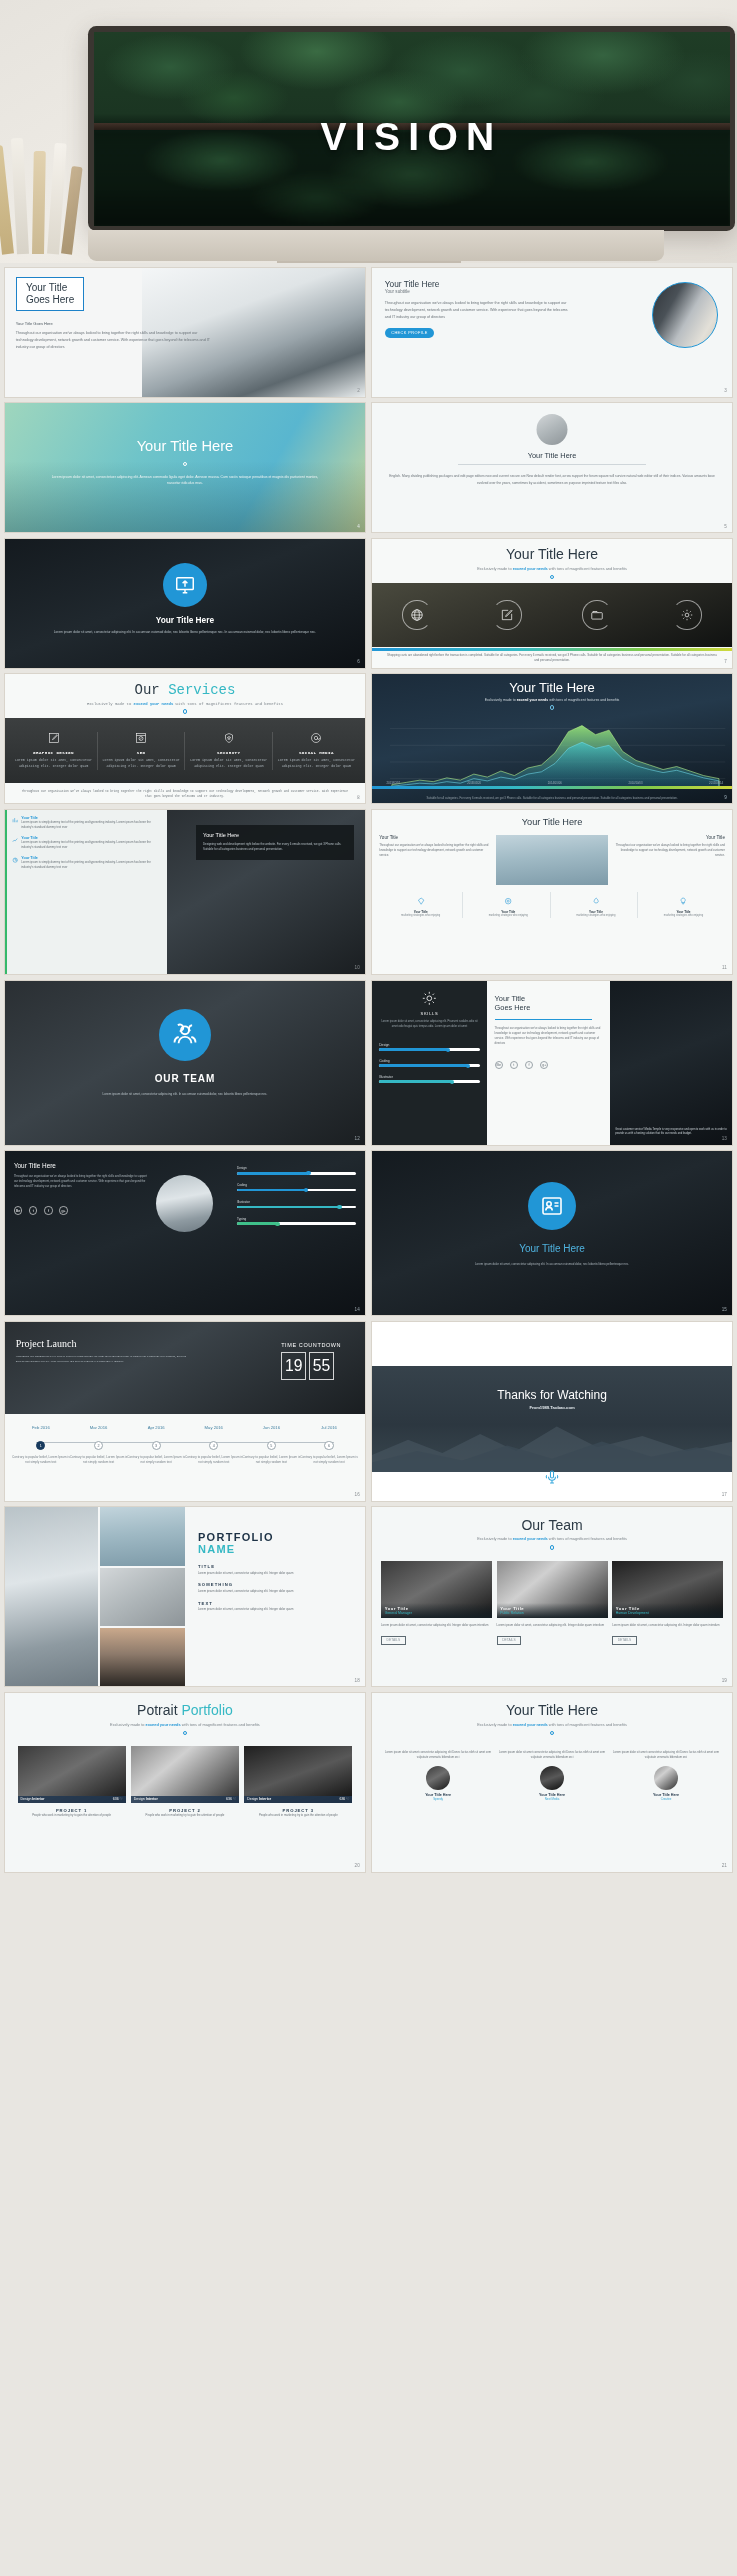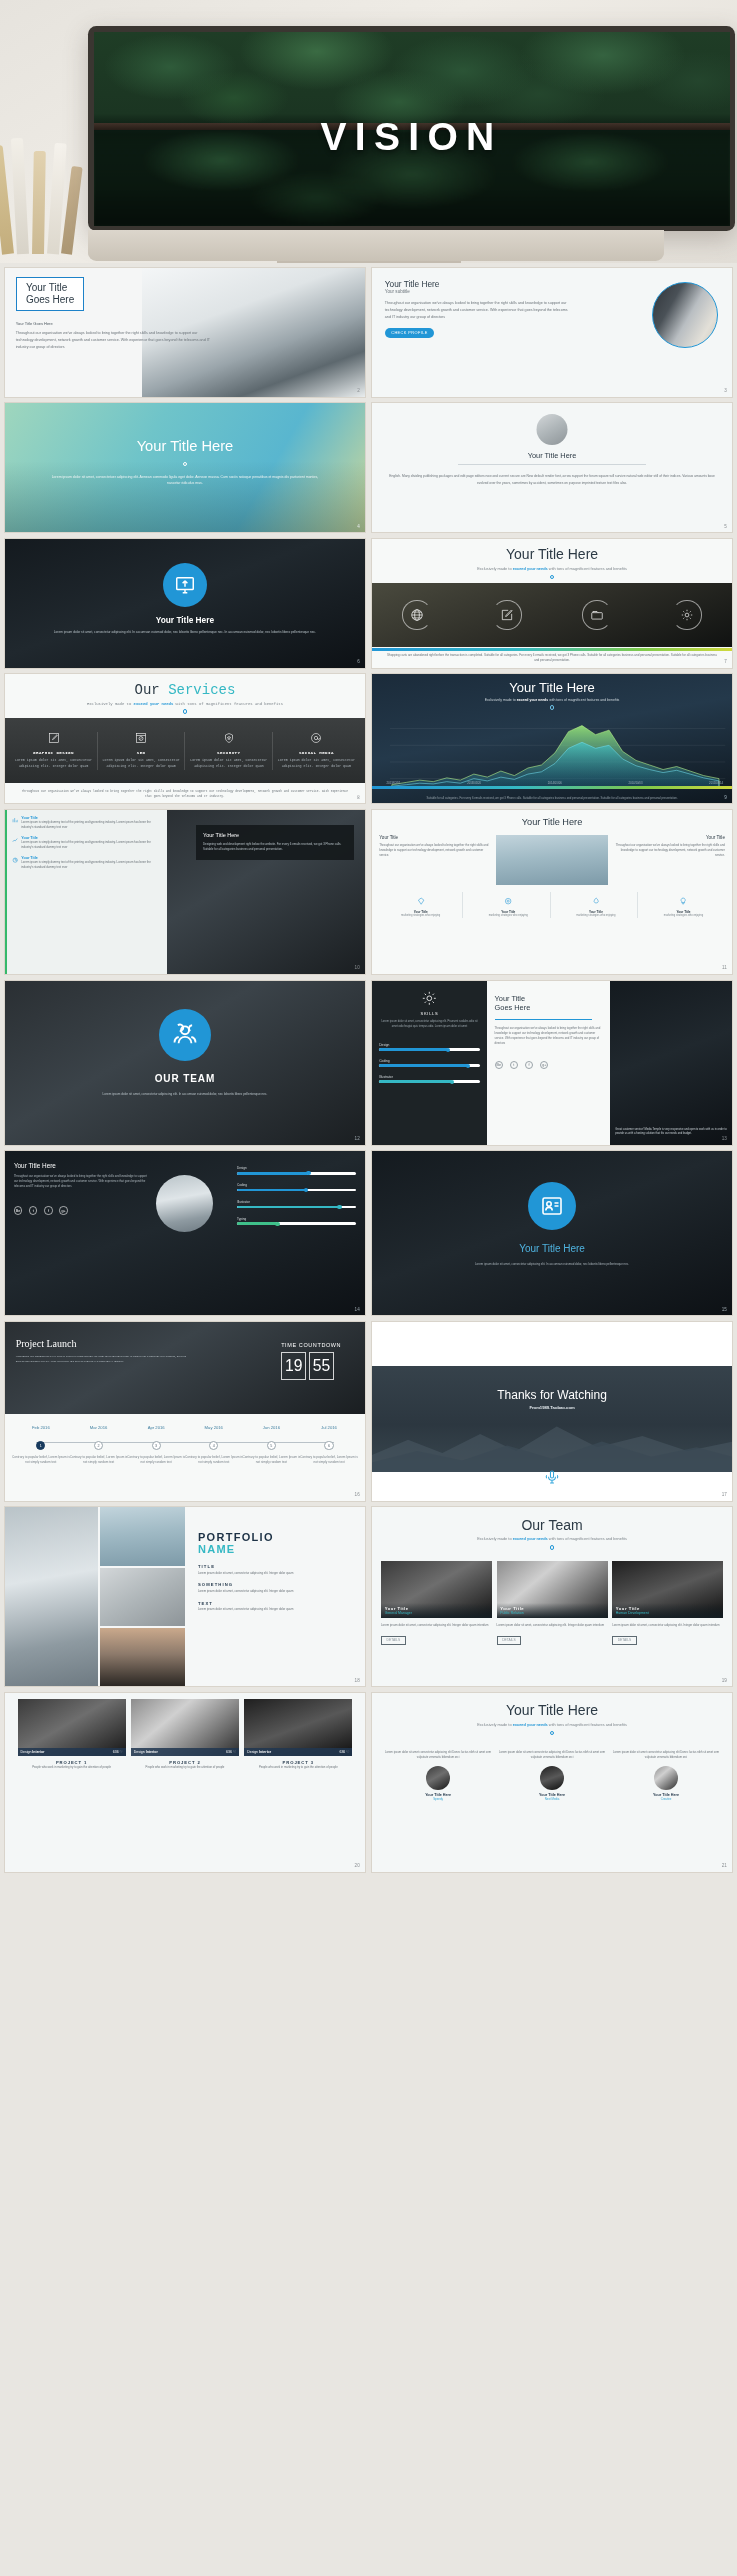--- a/index.html
+++ b/index.html
@@ -719,20 +719,25 @@
             <div style="font-size:2.9px;line-height:1.8;color:#6a7278;">Lorem ipsum dolor sit amet, consectetur adipiscing elit. Integer dolor quam interdum</div>
             <div class="btn-out" style="margin-top:3.7px;">DETAILS</div>
           </div>
         </div>
         <div class="pgnum">19</div>
       </div>
     </div>
 
     <div class="row">
       <div class="slide xtall" style="background:#f4f7f7;">
+        <div class="hdr-block" style="background:transparent;padding-top:9.2px;">
+          <div class="hdr-title"><span class="ttl-dark">Potrait </span><span class="c-teal">Portfolio</span></div>
+          <div class="hdr-sub"><span>Exclusively made to </span><b>exceed your needs</b><span> with tons of magnificent features and benefits</span></div>
+          <div class="hdr-dot"></div>
+        </div>
         <div style="display:flex;gap:5.5px;padding:5.5px 13px 0;">
           <div style="flex:1;">
             <div class="port-card ph-bw1" style="height:57px;">
               <div class="port-label">
                 <span><span>Design </span><b>Interior</b></span>
                 <span><span>636</span> ♡</span>
               </div>
             </div>
             <div style="text-align:center;font-size:4.2px;letter-spacing:0.9px;font-weight:700;color:#1d3246;margin-top:4.6px;">PROJECT 1</div>
             <div style="text-align:center;font-size:2.8px;line-height:1.8;color:#6a7278;">People who work in marketing try to gain the attention of people</div>

